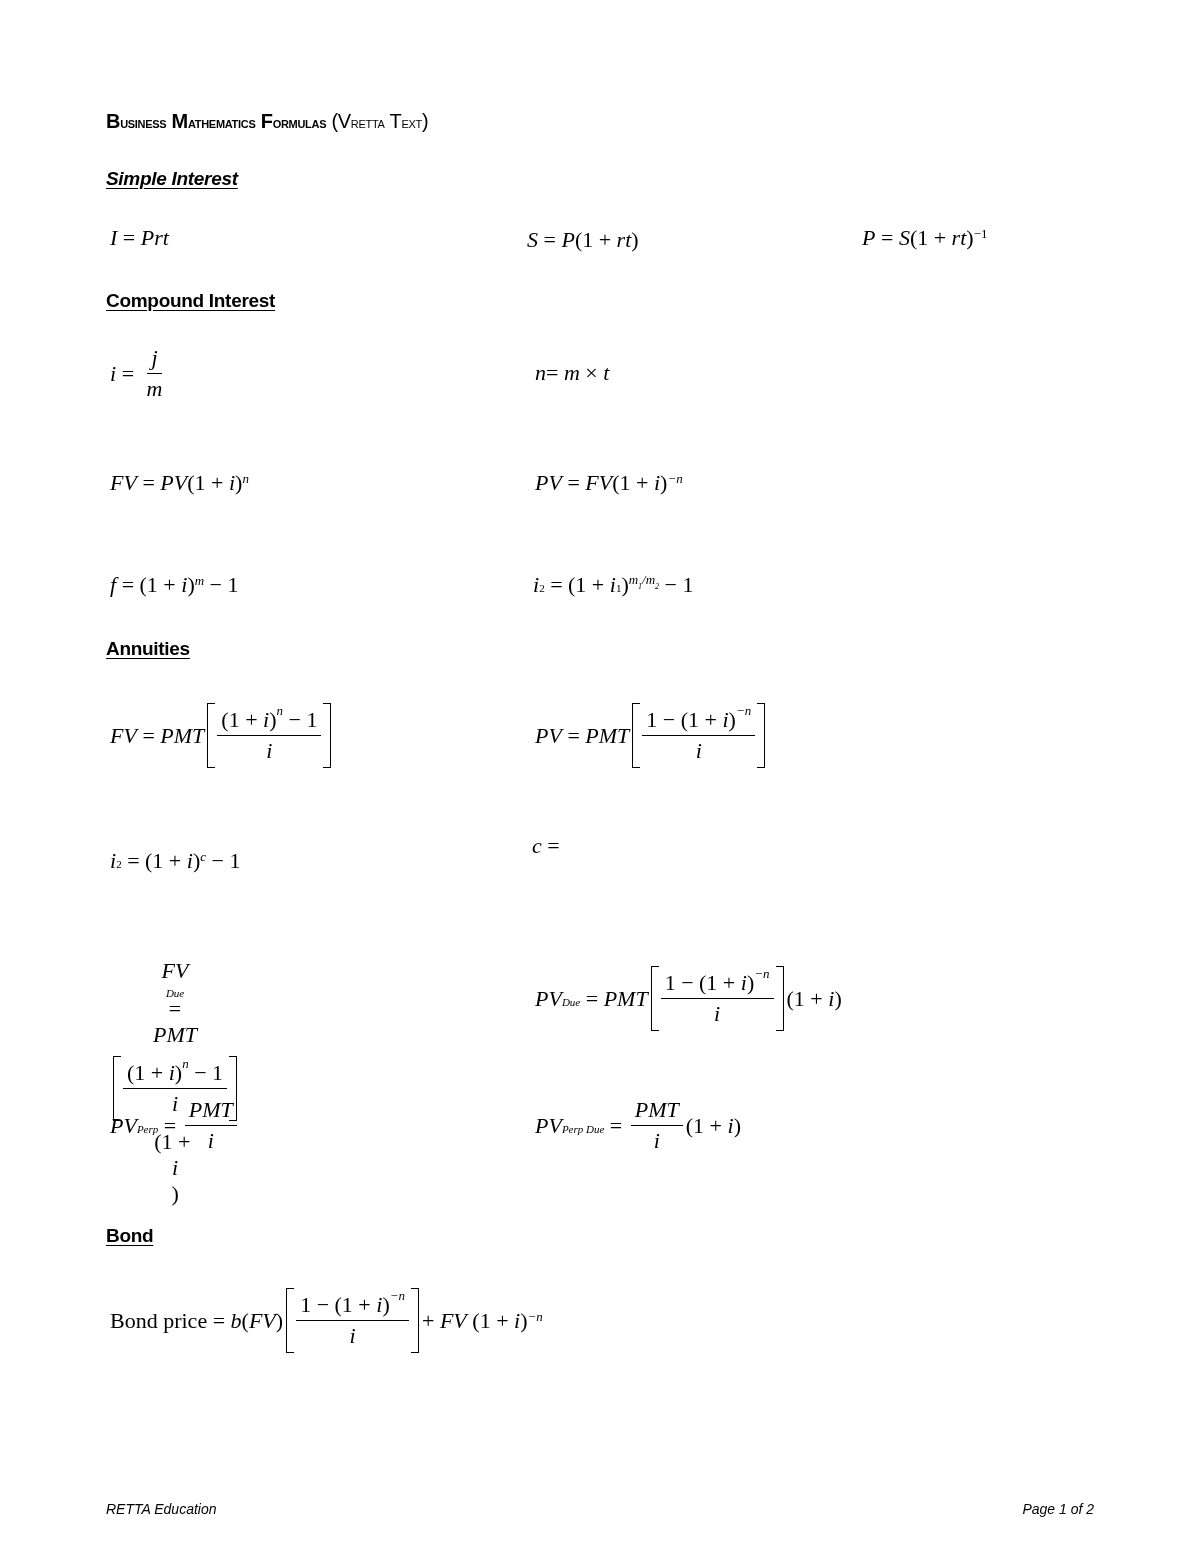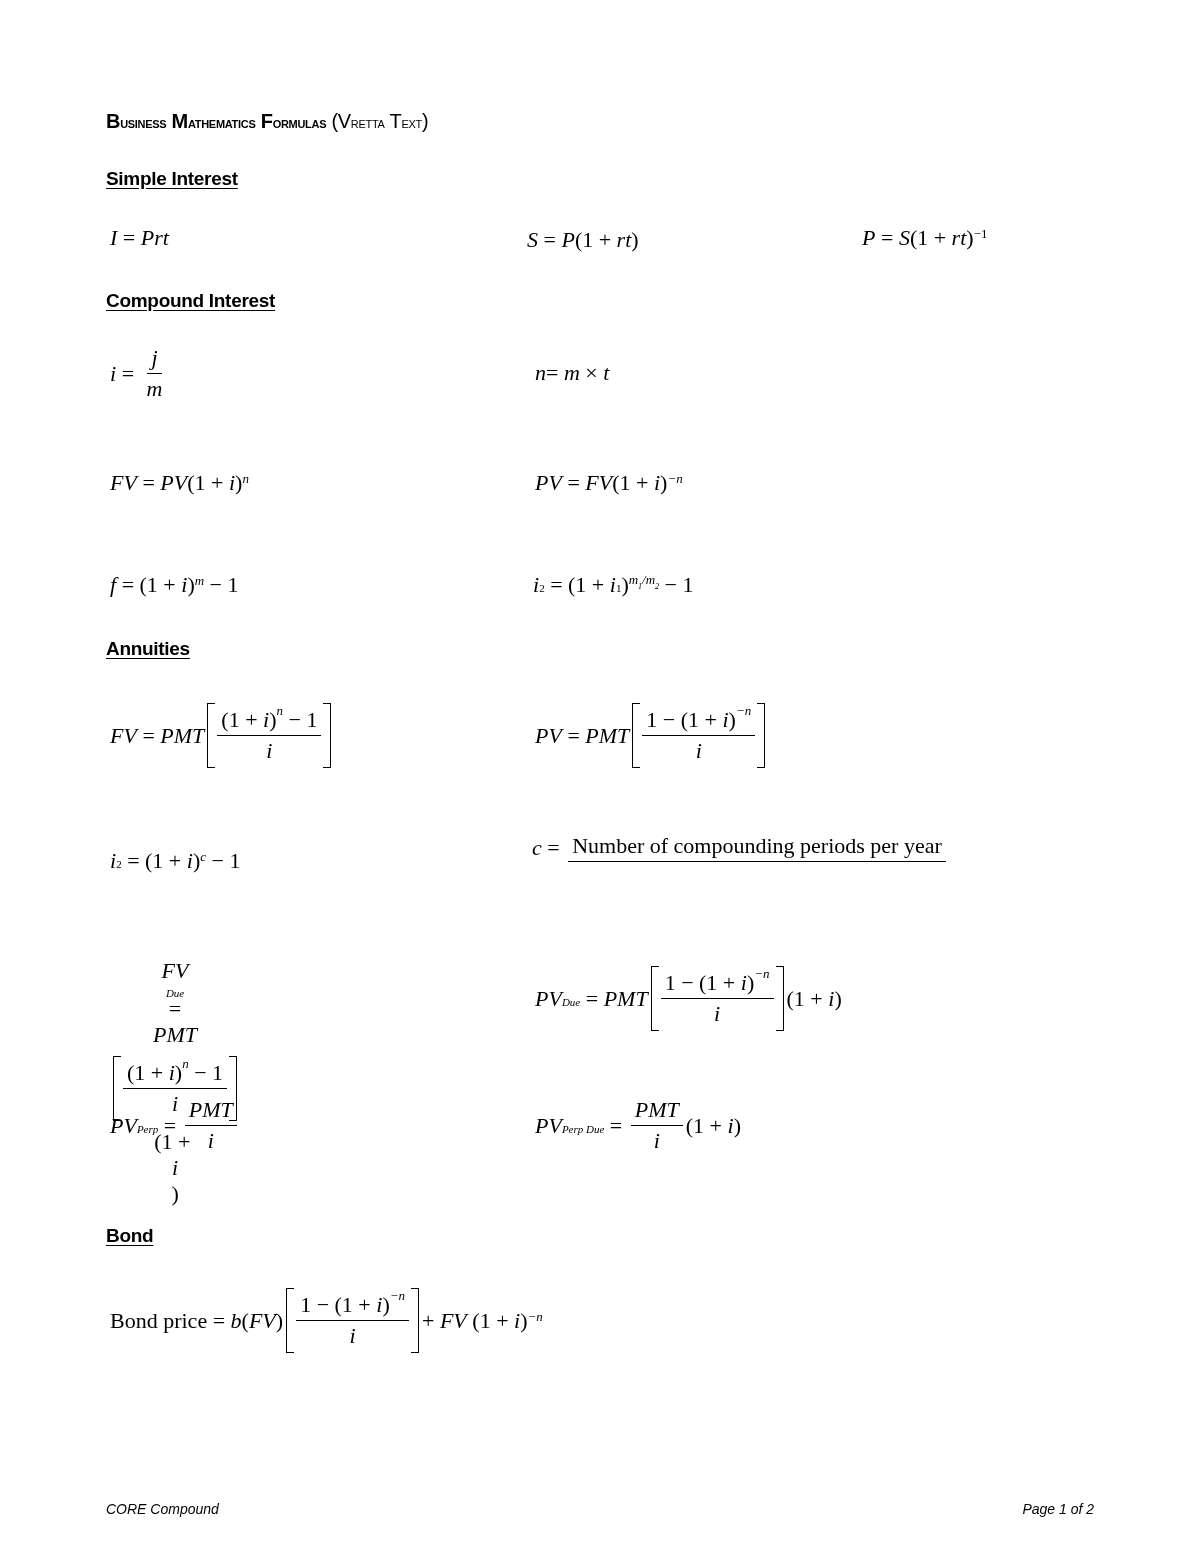--- a/index.html
+++ b/index.html
@@ -27,21 +27,21 @@
   .footer { font-family:"Liberation Sans", sans-serif; font-size:14px; font-style:italic; }
   .wordfrac .num, .wordfrac .den { font-style:normal; font-size:22px; }
 </style>
 </head>
 <body>
 
 <div class="abs title">
   <span>B</span><span class="sc">USINESS</span><span> M</span><span class="sc">ATHEMATICS</span><span> F</span><span class="sc">ORMULAS</span><span class="paren"> (</span><span class="paren">V</span><span class="sc paren">RETTA</span><span class="paren"> T</span><span class="sc paren">EXT</span><span class="paren">)</span>
 </div>
 
-<div class="abs heading" style="left:106px; top:168px;">Simple Interest</div>
+<div class="abs heading" style="left:106px; top:168px;font-style:italic;">Simple Interest</div>
 
 <div class="abs math" style="left:110px; top:225px;">I<span class="up">&nbsp;=&nbsp;</span>Prt</div>
 <div class="abs math" style="left:527px; top:227px;">S<span class="up">&nbsp;=&nbsp;</span>P<span class="up">(1 +&nbsp;</span>rt<span class="up">)</span></div>
 <div class="abs math" style="left:862px; top:225px;">P<span class="up">&nbsp;=&nbsp;</span>S<span class="up">(1 +&nbsp;</span>rt<span class="up">)</span><sup class="up">−1</sup></div>
 
 <div class="abs heading" style="left:106px; top:290px;">Compound Interest</div>
 
 <div class="abs math" style="left:110px; top:345px;">i<span class="up">&nbsp;=&nbsp;</span><span class="frac">
       <span class="num">j</span>
       <span class="den">m</span>
@@ -68,21 +68,20 @@
       <span class="rt"></span>
       <span class="rb"></span>
       <span class="frac">
         <span class="num"><span class="up">1 − (1 +&nbsp;</span>i<span class="up">)</span><sup>−n</sup></span>
         <span class="den">i</span>
       </span>
     </span></div>
 
 <div class="abs math" style="left:110px; top:848px;">i<sub class="up">2</sub><span class="up">&nbsp;= (1 +&nbsp;</span>i<span class="up">)</span><sup>c</sup><span class="up">&nbsp;− 1</span></div>
 <div class="abs math" style="left:532px; top:833px;">c<span class="up">&nbsp;=&nbsp;</span><span class="frac wordfrac">
-      <span class="num">Number of compounding periods per year</span>
     </span></div>
 
 <div class="abs math" style="left:110px; top:958px;flex-direction:column;">FV<sub>Due</sub><span class="up">&nbsp;=&nbsp;</span>PMT<span class="bracket">
       <span class="rt"></span>
       <span class="rb"></span>
       <span class="frac">
         <span class="num"><span class="up">(1 +&nbsp;</span>i<span class="up">)</span><sup>n</sup><span class="up">&nbsp;− 1</span></span>
         <span class="den">i</span>
       </span>
     </span><span class="up">(1 +&nbsp;</span>i<span class="up">)</span></div>
@@ -108,14 +107,14 @@
 
 <div class="abs math" style="left:110px; top:1280px;"><span class="up">Bond price</span><span class="up">&nbsp;=&nbsp;</span>b<span class="up">(</span>FV<span class="up">)</span><span class="bracket">
       <span class="rt"></span>
       <span class="rb"></span>
       <span class="frac">
         <span class="num"><span class="up">1 − (1 +&nbsp;</span>i<span class="up">)</span><sup>−n</sup></span>
         <span class="den">i</span>
       </span>
     </span><span class="up">+&nbsp;</span>FV<span class="up">&nbsp;(1 +&nbsp;</span>i<span class="up">)</span><sup>−n</sup></div>
 
-<div class="abs footer" style="left:106px; top:1501px;">CORE Compound</div>
+<div class="abs footer" style="left:106px; top:1501px;">RETTA Education</div>
 <div class="abs footer" style="right:106px; top:1501px;">Page 1 of 2</div>
 
 </body></html>

